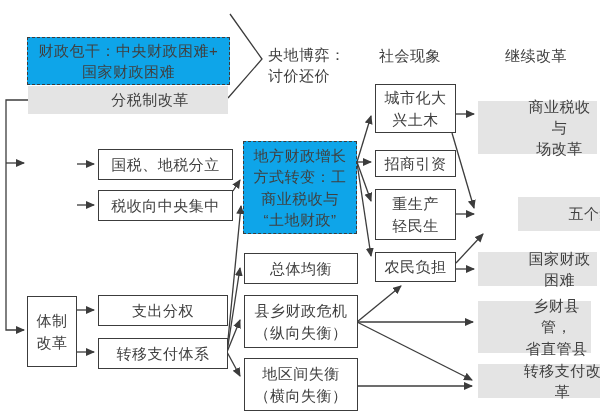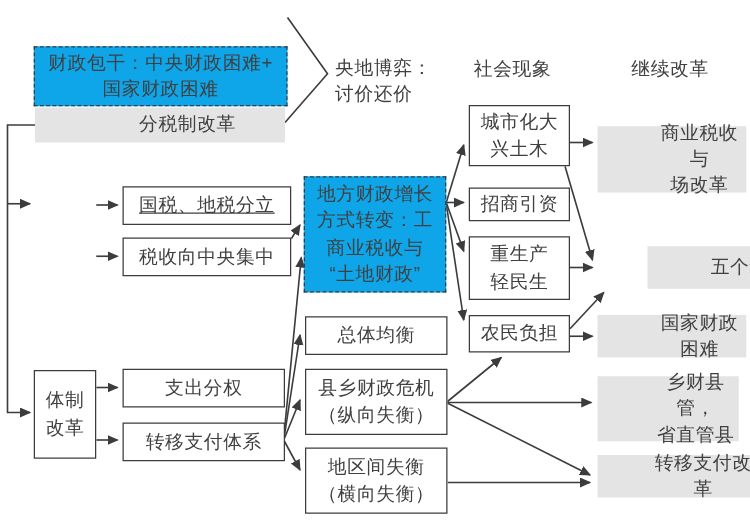--- a/index.html
+++ b/index.html
@@ -75,21 +75,21 @@
   <div class="node plain" style="left:500px;top:45px;width:72px;height:22px;">继续改革</div>
 
   <div class="node dashed" style="left:27px;top:10px;width:203px;height:48px;">财政包干：中央财政困难+
 国家财政困难</div>
 
   <div class="node gray" style="left:28px;top:86px;width:200px;height:28px;">分税制改革</div>
 
   <div class="node plain left-align" style="left:268px;top:42px;width:90px;height:46px;">央地博弈：
 讨价还价</div>
 
-  <div class="node solid" style="left:98px;top:149px;width:135px;height:31px;text-decoration:underline;">国税、地税分立</div>
+  <div class="node solid" style="left:98px;top:149px;width:135px;height:31px;">国税、地税分立</div>
   <div class="node solid" style="left:98px;top:190px;width:135px;height:31px;">税收向中央集中</div>
 
   <div class="node solid" style="left:27px;top:296px;width:50px;height:71px;">体制
 改革</div>
   <div class="node solid" style="left:98px;top:295px;width:130px;height:31px;">支出分权</div>
   <div class="node solid" style="left:98px;top:338px;width:130px;height:31px;">转移支付体系</div>
 
   <div class="node dashed" style="left:243px;top:114px;width:114px;height:93px;">地方财政增长
 方式转变：工
 商业税收与

